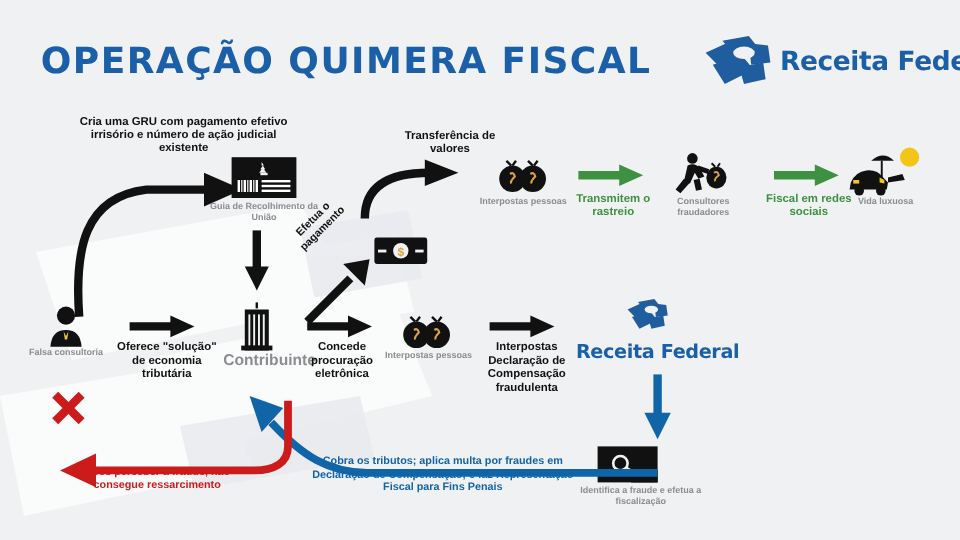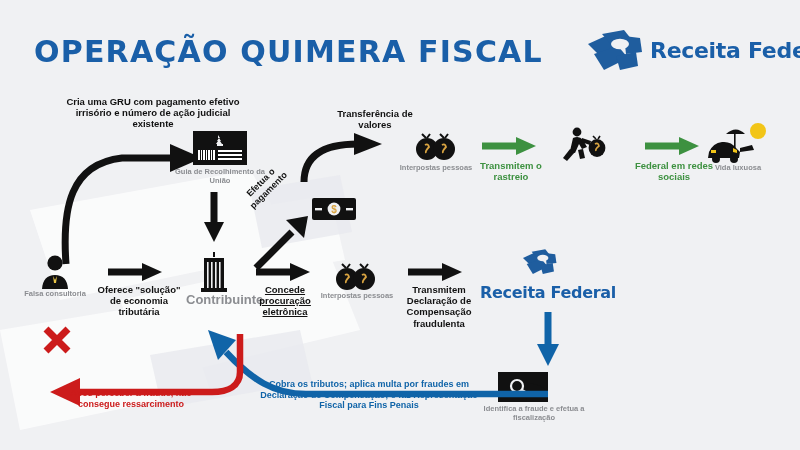--- a/index.html
+++ b/index.html
@@ -130,26 +130,27 @@
         <path d="M18 24 l2 9 l5 -1 l-2 -9 z"></path>
         <path d="M22 12 l9 3 l-1 4 l-9 -3 z"></path>
       </g>
       <g fill="#111">
         <path d="M33 10 l3 3 M40 10 l-2 3" stroke="#111" stroke-width="1.6" fill="none"></path>
         <ellipse cx="37" cy="22" rx="8.4" ry="9"></ellipse>
       </g>
       <path d="M35 18 q3 -2 4 2 q-4 3 -3 5" stroke="#d9a441" stroke-width="1.6" fill="none"></path>
     </svg>
   </div>
+  <div class="lbl t-gray" style="left:545px;top:164px;width:82px;font-size:7.5px;">Consultores fraudadores</div>
 
   <svg class="abs" style="left:645px;top:136px;" width="56" height="20" viewBox="0 0 56 20">
     <path d="M0 10 L36 10" stroke="#3d9140" stroke-width="7" fill="none"></path>
     <path d="M34 1 L54 10 L34 19 Z" fill="#3d9140"></path>
   </svg>
-  <div class="lbl t-green" style="left:634px;top:160px;width:80px;font-size:9.5px;">Federal em redes sociais</div>
+  <div class="lbl t-green" style="left:634px;top:160px;width:80px;font-size:9.5px;">Fiscal em redes sociais</div>
 
   <div class="abs" style="left:706px;top:122px;">
     <svg width="62" height="42" viewBox="0 0 62 42">
       <circle cx="52" cy="9" r="8" fill="#f2c517"></circle>
       <g fill="#111">
         <path d="M20 12 q10 -9 19 0 z"></path>
         <rect x="28" y="12" width="1.6" height="16"></rect>
         <path d="M34 26 l12 -3 l2 5 l-14 2 z"></path>
         <path d="M3 30 q4 -9 13 -10 q9 -1 14 6 l4 4 l-1 6 l-31 0 z"></path>
       </g>
@@ -212,41 +213,41 @@
       <text x="22" y="17" font-size="10" font-weight="bold" text-anchor="middle" fill="#d9a441" font-family="Liberation Sans, sans-serif">$</text>
       <rect x="3" y="12" width="7" height="2.4" fill="#f0f1f3"></rect>
       <rect x="34" y="12" width="7" height="2.4" fill="#f0f1f3"></rect>
     </svg>
   </div>
 
   <svg class="abs" style="left:256px;top:262px;" width="56" height="20" viewBox="0 0 56 20">
     <path d="M0 10 L36 10" stroke="#111" stroke-width="7" fill="none"></path>
     <path d="M34 1 L54 10 L34 19 Z" fill="#111"></path>
   </svg>
-  <div class="lbl t-black" style="left:247px;top:284px;width:76px;font-size:9.5px;text-decoration:underline;">Concede procuração eletrônica</div>
+  <div class="lbl t-black" style="left:247px;top:284px;width:76px;font-size:9.5px;">Concede procuração eletrônica</div>
 
   <div class="abs" style="left:334px;top:258px;">
     <svg width="44" height="34" viewBox="0 0 44 34">
       <g fill="#111">
         <path d="M8 6 l4 4 M16 6 l-3 4" stroke="#111" stroke-width="2" fill="none"></path>
         <ellipse cx="13" cy="21" rx="11" ry="11"></ellipse>
         <path d="M26 6 l4 4 M34 6 l-3 4" stroke="#111" stroke-width="2" fill="none"></path>
         <ellipse cx="30" cy="21" rx="11" ry="11"></ellipse>
       </g>
       <path d="M11 17 q3 -2 4 2 q-4 4 -3 6" stroke="#d9a441" stroke-width="1.8" fill="none"></path>
       <path d="M28 17 q3 -2 4 2 q-4 4 -3 6" stroke="#d9a441" stroke-width="1.8" fill="none"></path>
     </svg>
   </div>
   <div class="lbl t-gray" style="left:312px;top:292px;width:90px;font-size:7.5px;">Interpostas pessoas</div>
 
   <svg class="abs" style="left:408px;top:262px;" width="56" height="20" viewBox="0 0 56 20">
     <path d="M0 10 L36 10" stroke="#111" stroke-width="7" fill="none"></path>
     <path d="M34 1 L54 10 L34 19 Z" fill="#111"></path>
   </svg>
-  <div class="lbl t-black" style="left:398px;top:284px;width:82px;font-size:9.5px;">Transmitem Declaração de Compensação fraudulenta</div>
+  <div class="lbl t-black" style="left:398px;top:284px;width:82px;font-size:9.5px;">Interpostas Declaração de Compensação fraudulenta</div>
 
   <div class="abs" style="left:488px;top:248px;">
     <svg width="120" height="58" viewBox="0 0 120 58">
       <g fill="#1f5d9e" transform="translate(30,0) scale(0.62)">
         <path d="M8 16 L30 6 L40 16 L20 28 Z"></path>
         <path d="M22 6 L44 2 L52 12 L34 20 Z"></path>
         <path d="M44 8 L60 10 L62 24 L46 26 Z"></path>
         <path d="M14 26 L38 18 L48 30 L24 42 Z"></path>
         <path d="M36 28 L56 24 L58 38 L40 42 Z"></path>
         <ellipse cx="40" cy="16" rx="9" ry="5.2" fill="#f0f1f3"></ellipse>

